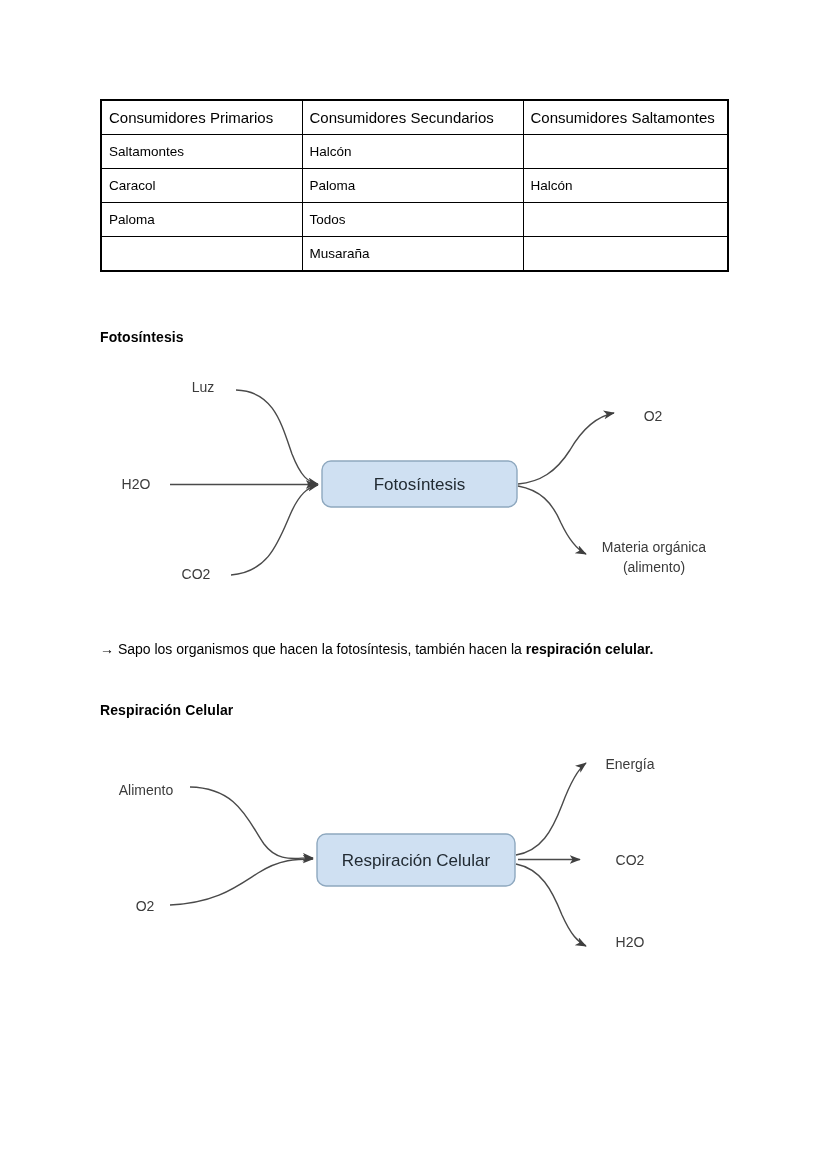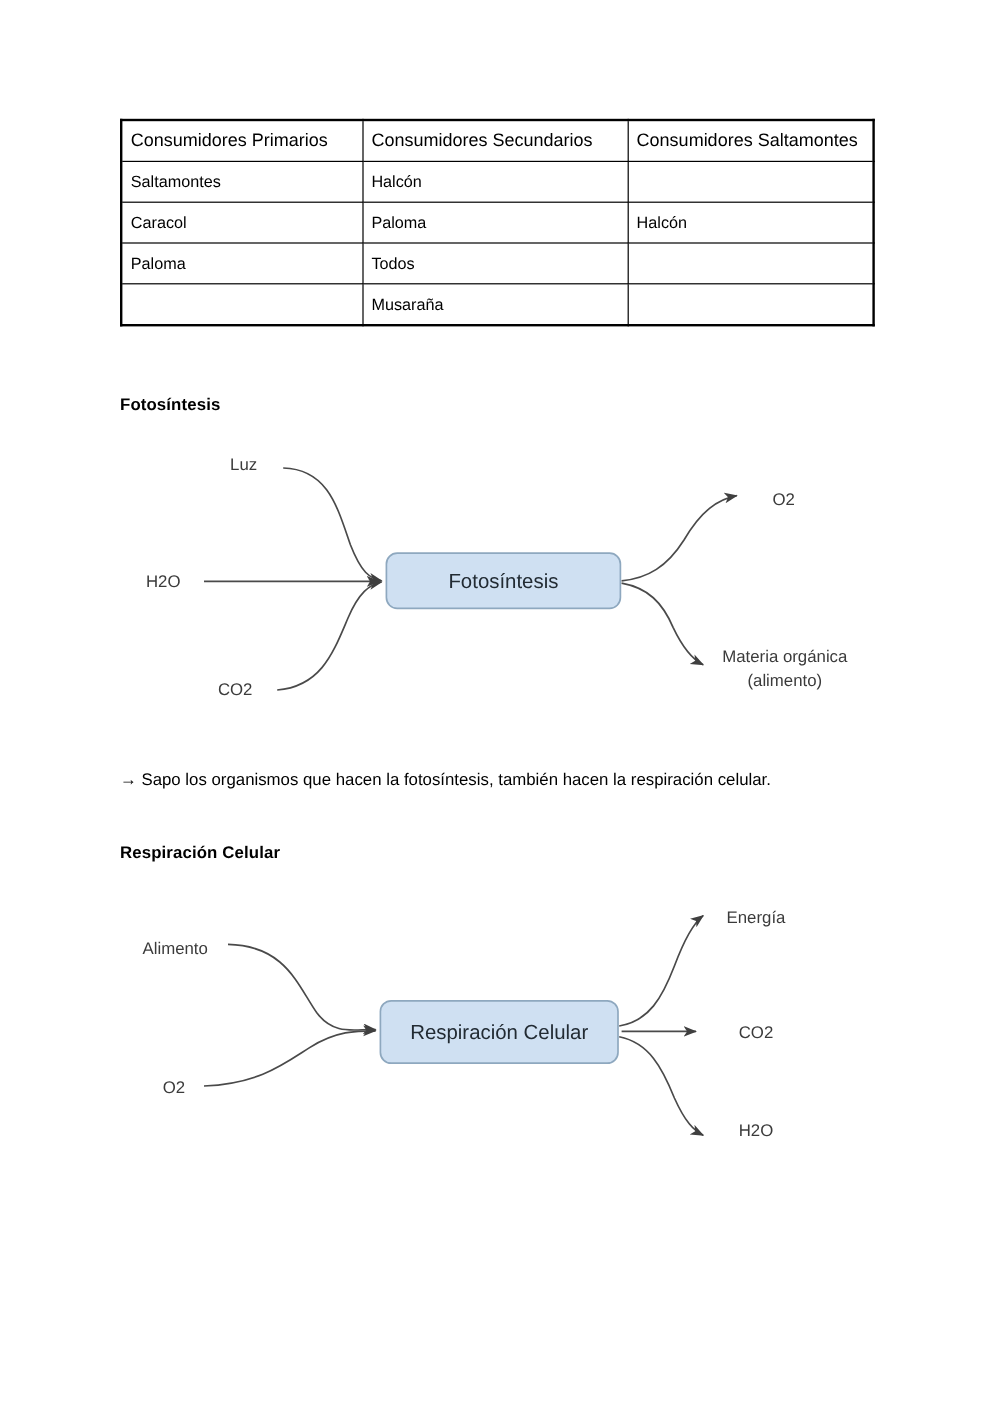--- a/index.html
+++ b/index.html
@@ -73,21 +73,21 @@
 
   .note-line {
     position: absolute;
     left: 100px;
     top: 641px;
     font-size: 14px;
     color: #000000;
     white-space: nowrap;
   }
   .note-line .arrow { font-size: 14px; }
-  .note-line b { font-weight: normal; }
+  .note-line b { font-weight: bold; }
 
   
   .diagram {
     position: absolute;
     left: 0;
   }
   #diagram-fotosintesis { top: 360px; width: 828px; height: 260px; }
   #diagram-respiracion  { top: 735px; width: 828px; height: 230px; }
 
   .diagram svg { display: block; }

